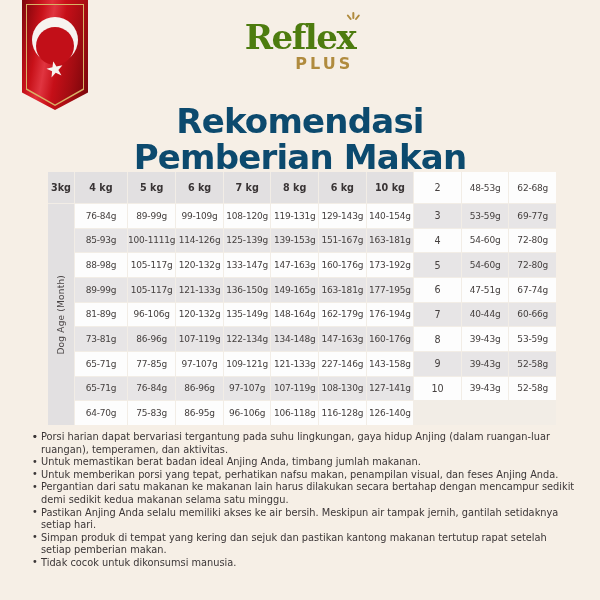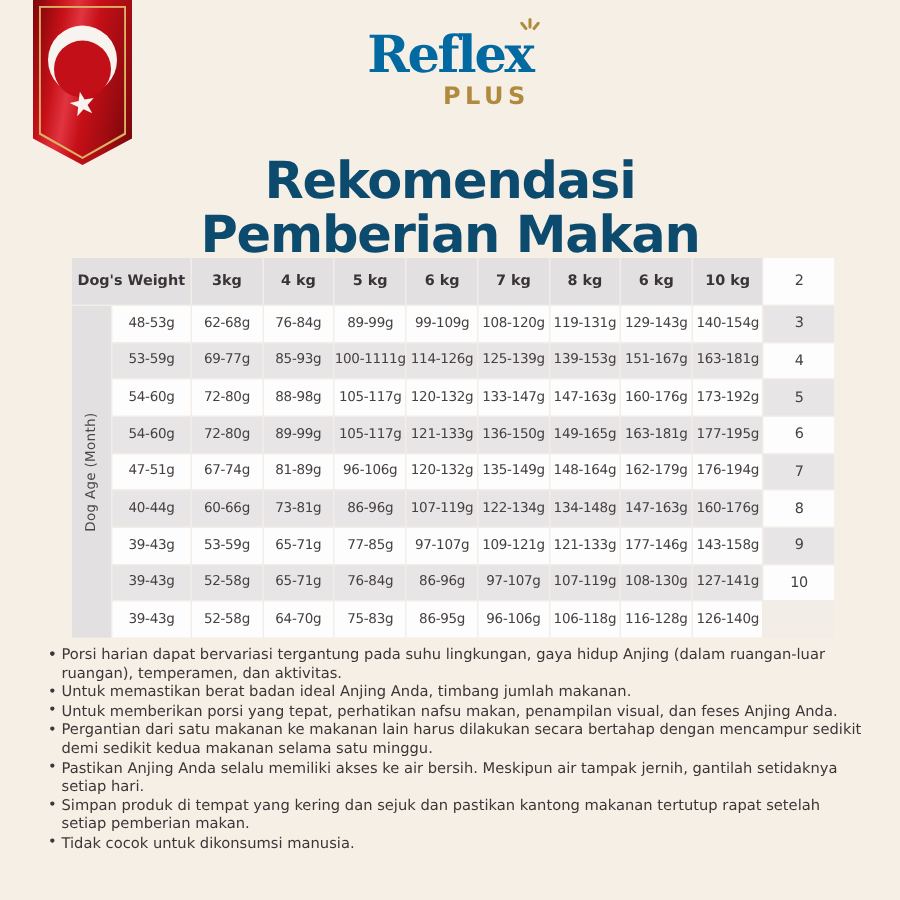--- a/index.html
+++ b/index.html
@@ -38,21 +38,21 @@
     position:absolute; left:50%; top:61px;
     transform:translateX(-50%) rotate(-12deg);
     width:17px; height:17px; background:#f7f3ef;
     clip-path: polygon(50% 0%, 62% 34%, 98% 35%, 69% 57%, 80% 92%, 50% 70%, 20% 92%, 31% 57%, 2% 35%, 38% 34%);
   }
 
   
   .logo { position:absolute; top:20px; left:50%; transform:translateX(-50%); text-align:center; }
   .logo .brand {
     font-family:"DejaVu Serif", serif; font-size:34px; font-weight:600;
-    letter-spacing:-1.5px; color:#0369a1; line-height:1; position:relative; display:inline-block;
+    letter-spacing:-1.5px; color:#4d7c0f; line-height:1; position:relative; display:inline-block;
   }
   .logo .sparkle { position:absolute; right:-6px; top:-9px; }
   .logo .plus {
     display:block; text-align:right; padding-right:2px; margin-top:0px;
     color:#b08b3e; font-size:16px; font-weight:bold; letter-spacing:3px;
   }
 
   
   .title {
     position:absolute; top:80px; left:0; width:100%;
@@ -111,21 +111,20 @@
             <line x1="2" y1="3.5" x2="4.8" y2="7"></line>
             <line x1="13" y1="3.5" x2="10.2" y2="7"></line>
           </g>
         </svg></span>
     <span class="plus">PLUS</span>
   </div>
 
   <h1 class="title"><span>Rekomendasi</span><br><span>Pemberian Makan</span></h1>
 
   <div class="feeding-table">
-      <div class="cell head corner">Dog's Weight</div>
       <div class="cell head">3kg</div>
       <div class="cell head">4 kg</div>
       <div class="cell head">5 kg</div>
       <div class="cell head">6 kg</div>
       <div class="cell head">7 kg</div>
       <div class="cell head">8 kg</div>
       <div class="cell head">6 kg</div>
       <div class="cell head">10 kg</div>
       <div class="cell axis">
         <span>Dog Age (Month)</span>
@@ -191,21 +190,21 @@
       <div class="cell shaded">147-163g</div>
       <div class="cell shaded">160-176g</div>
       <div class="cell plain age">8</div>
       <div class="cell plain">39-43g</div>
       <div class="cell plain">53-59g</div>
       <div class="cell plain">65-71g</div>
       <div class="cell plain">77-85g</div>
       <div class="cell plain">97-107g</div>
       <div class="cell plain">109-121g</div>
       <div class="cell plain">121-133g</div>
-      <div class="cell plain">177-146g</div>
+      <div class="cell plain">227-146g</div>
       <div class="cell plain">143-158g</div>
       <div class="cell shaded age">9</div>
       <div class="cell shaded">39-43g</div>
       <div class="cell shaded">52-58g</div>
       <div class="cell shaded">65-71g</div>
       <div class="cell shaded">76-84g</div>
       <div class="cell shaded">86-96g</div>
       <div class="cell shaded">97-107g</div>
       <div class="cell shaded">107-119g</div>
       <div class="cell shaded">108-130g</div>

